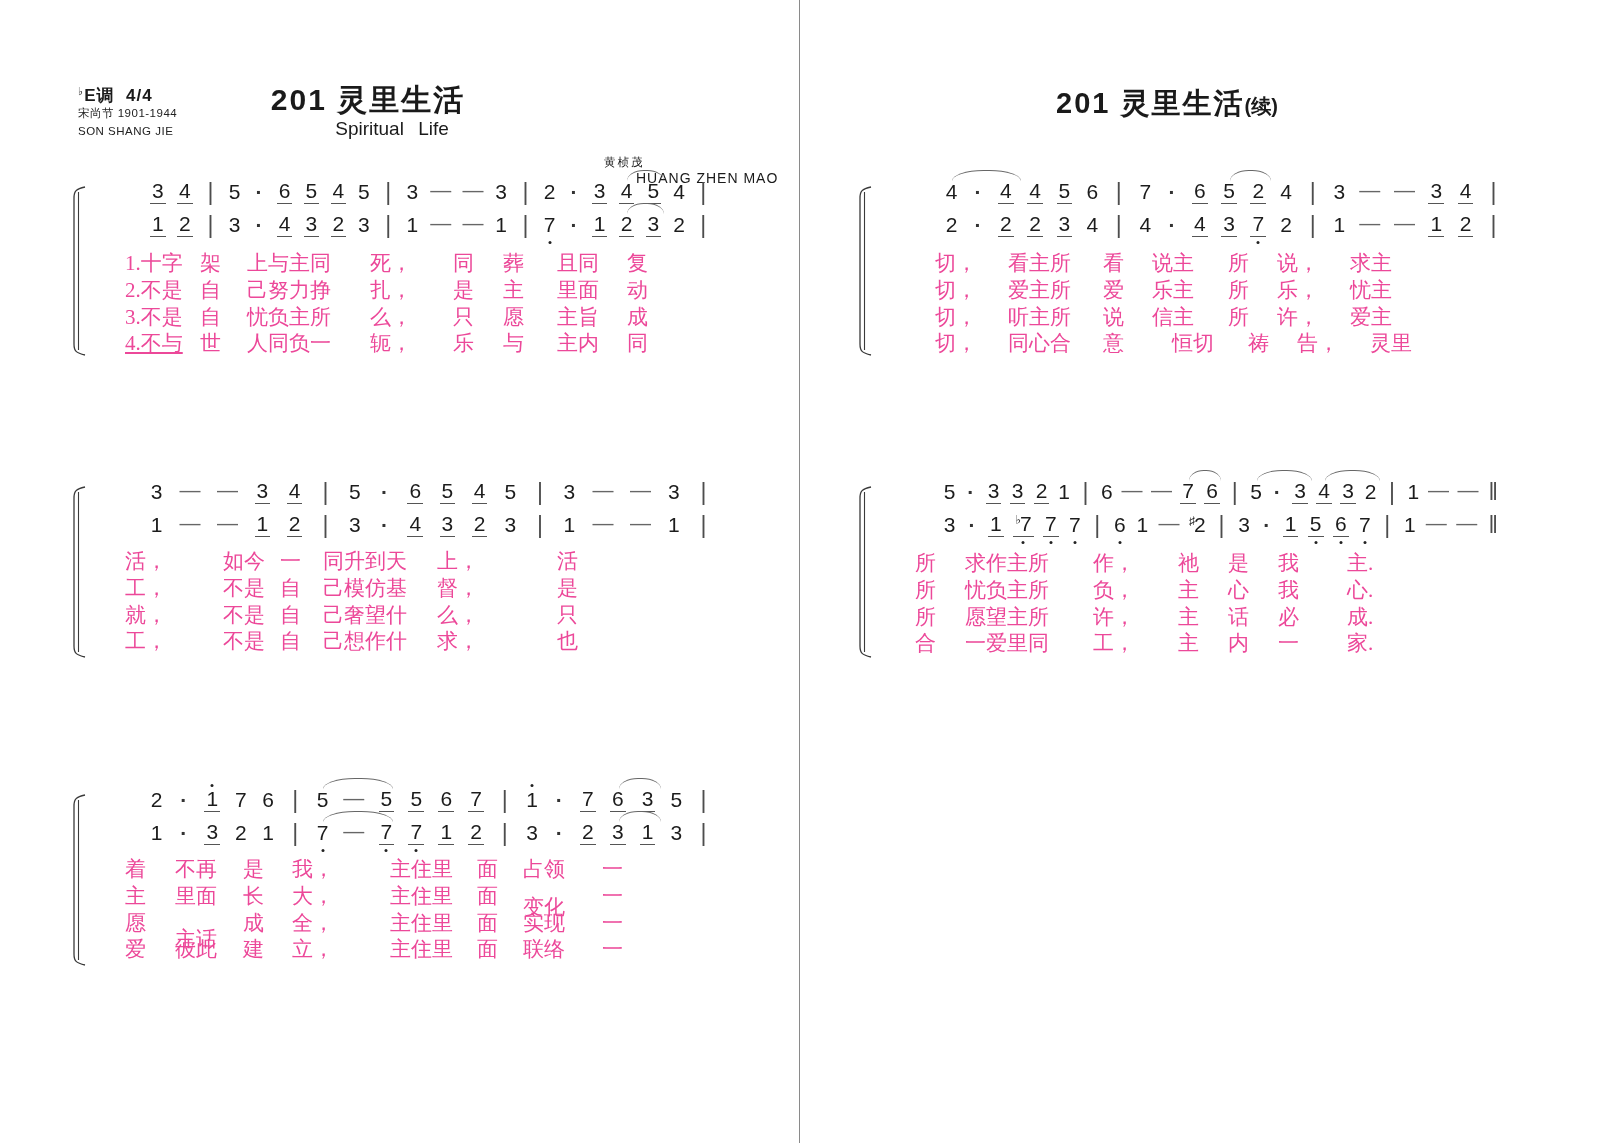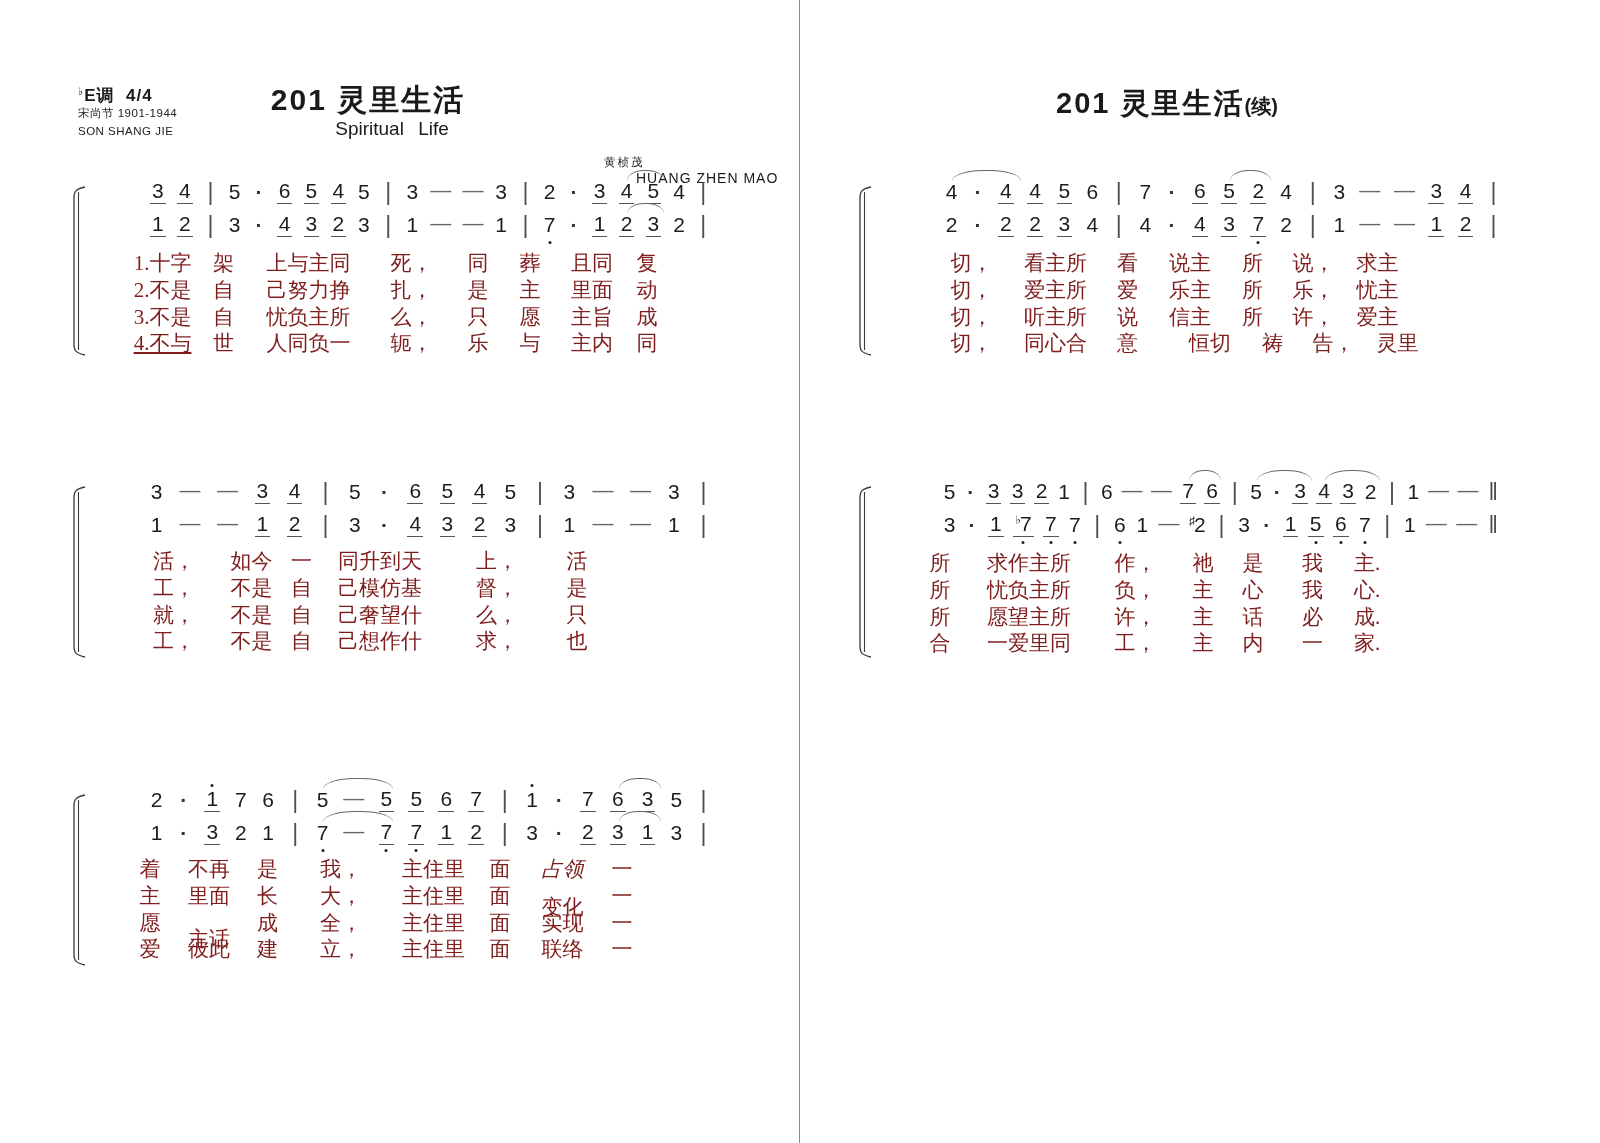--- a/index.html
+++ b/index.html
@@ -38,21 +38,21 @@
   .oct{position:absolute;left:50%;width:3px;height:3px;background:#222;border-radius:50%;
     transform:translateX(-50%);}
   .oct.da{top:-4px;}
   .oct.db{bottom:-7px;}
   .acc{font-size:12px;vertical-align:7px;margin-right:-1px;}
   .arc{position:absolute;left:55%;top:-10px;height:10px;
     border-top:1.3px solid #666;border-radius:50% 50% 0 0 / 110% 110% 0 0;}
 
   
   .lyrics{position:absolute;font-family:"Liberation Serif","DejaVu Serif",serif;
-    font-size:21px;color:#7f1d1d;text-align:center;}
+    font-size:21px;color:#ec4899;}
   .lrow{display:flex;height:26.8px;line-height:26.8px;white-space:nowrap;}
   .lrow span{display:inline-block;}
 
   
   .bracket{position:absolute;width:22px;}
 </style>
 </head>
 <body>
 
 <div class="divider"></div>
@@ -848,21 +848,21 @@
     </div>
   </div>
 <div class="lyrics" style="left:125px;top:856px;">
     <div class="lrow">
       <span style="width: 50px;">着</span>
       <span style="width: 68px;">不再</span>
       <span style="width: 49px;">是</span>
       <span style="width: 98px;">我，</span>
       <span style="width: 87px;">主住里</span>
       <span style="width: 46px;">面</span>
-      <span style="width: 79px; font-style: italic;">占领</span>
+      <span style="width: 79px;">占领</span>
       <span style="width: 40px;">一</span>
     </div>
     <div class="lrow">
       <span style="width: 50px;">主</span>
       <span style="width: 68px;">里面</span>
       <span style="width: 49px;">长</span>
       <span style="width: 98px;">大，</span>
       <span style="width: 87px;">主住里</span>
       <span style="width: 46px;">面</span>
       <span style="width: 79px; margin-top: 11px;">变化</span>

